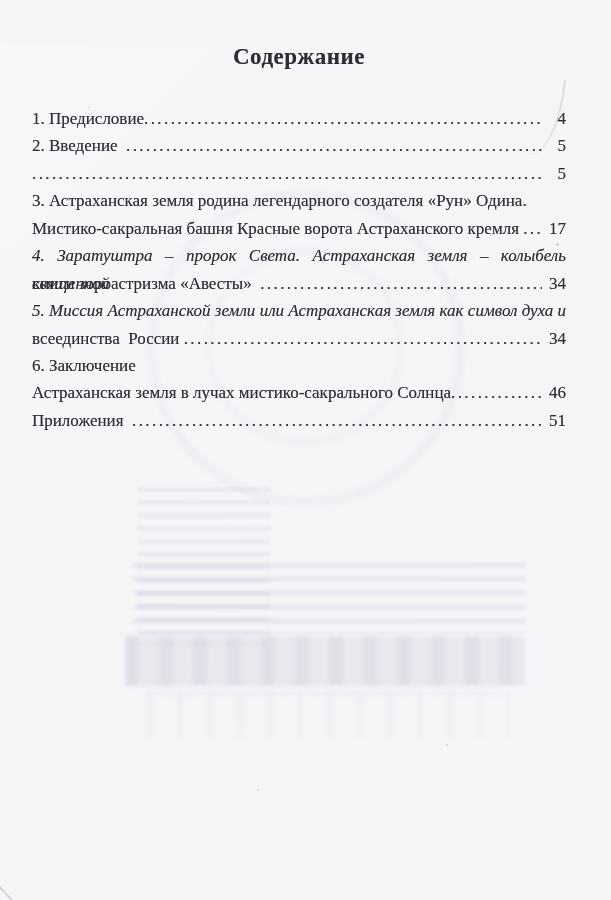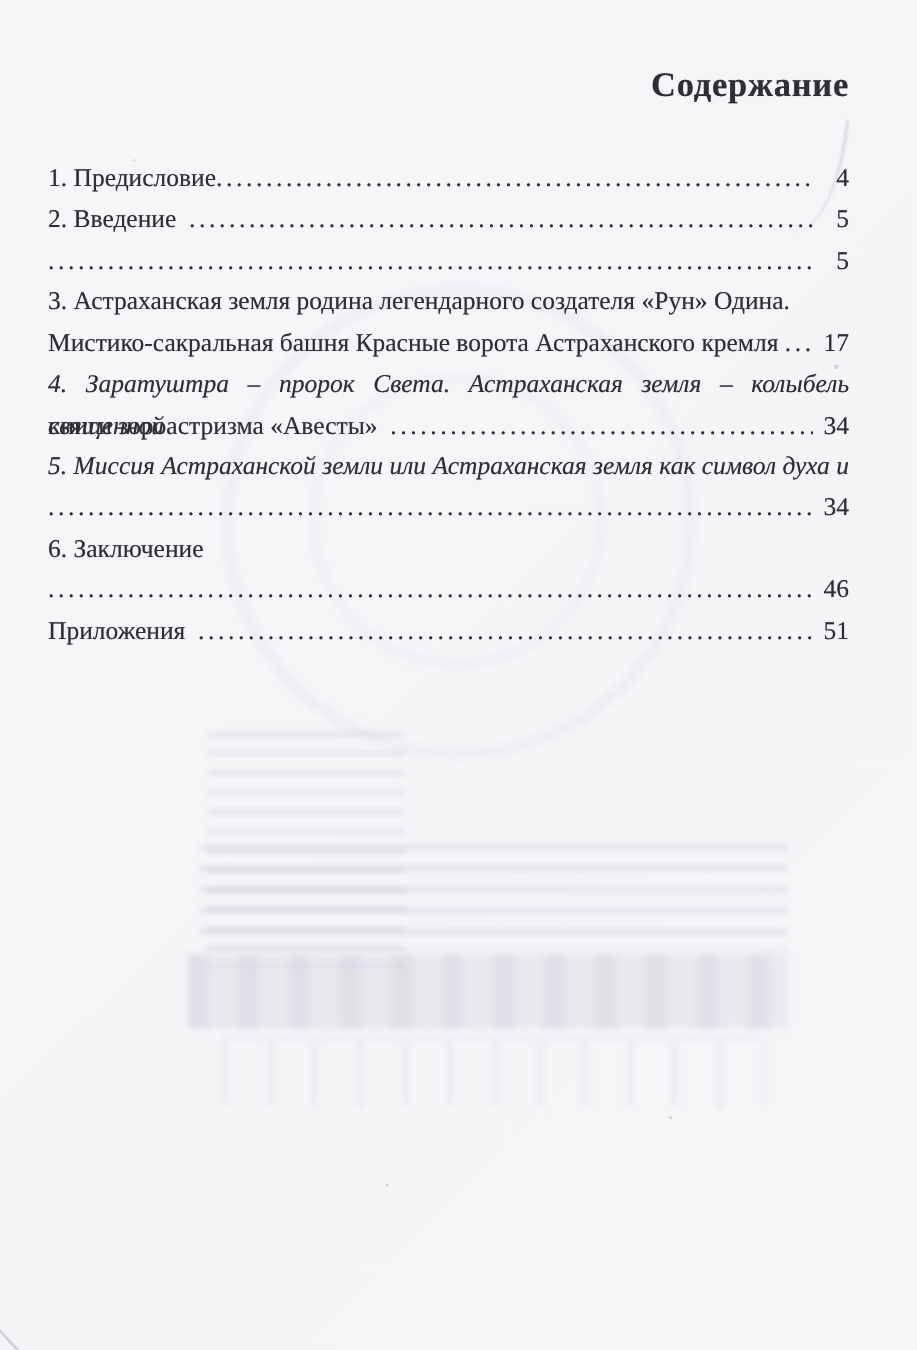--- a/index.html
+++ b/index.html
@@ -117,29 +117,29 @@
     position: relative;
     z-index: 1;
     padding: 0 45px 0 32px;   
     text-shadow: 0 0 0.5px rgba(46, 46, 54, 0.55); 
   }
   .doc-title {
     margin: 44px 0 0 0;
     font-size: 23px;
     line-height: 26px;
     font-weight: bold;
-    text-align: right;
+    text-align: center;
     letter-spacing: 0.5px;
   }
   .toc {
     margin-top: 35px;
   }
   .toc-row {
     display: flex;
-    align-items: flex-end;
+    align-items: flex-start;
     height: 27.45px;
     line-height: 27.45px;
     font-size: 17px;
   }
   .toc-text {
     white-space: pre;      
     flex: 0 0 auto;
   }
   .toc-dots {
     flex: 1 1 auto;
@@ -219,28 +219,30 @@
         <div class="toc-row">
     <span class="toc-text">книги зороастризма «Авесты»  </span>
     <span class="toc-dots"></span>
     <span class="toc-page">34</span>
   </div>
         <div class="toc-row no-page justify">
     <span class="toc-text">5. Миссия Астраханской земли или Астраханская земля как символ духа и</span>
 
   </div>
         <div class="toc-row">
+    <span class="toc-text">всеединства  России </span>
     <span class="toc-dots"></span>
     <span class="toc-page">34</span>
   </div>
         <div class="toc-row no-page">
     <span class="toc-text">6. Заключение</span>
 
   </div>
         <div class="toc-row">
+    <span class="toc-text">Астраханская земля в лучах мистико-сакрального Солнца</span>
     <span class="toc-dots"></span>
     <span class="toc-page">46</span>
   </div>
         <div class="toc-row bold">
     <span class="toc-text">Приложения  </span>
     <span class="toc-dots"></span>
     <span class="toc-page">51</span>
   </div>
       </div>
   </div>

